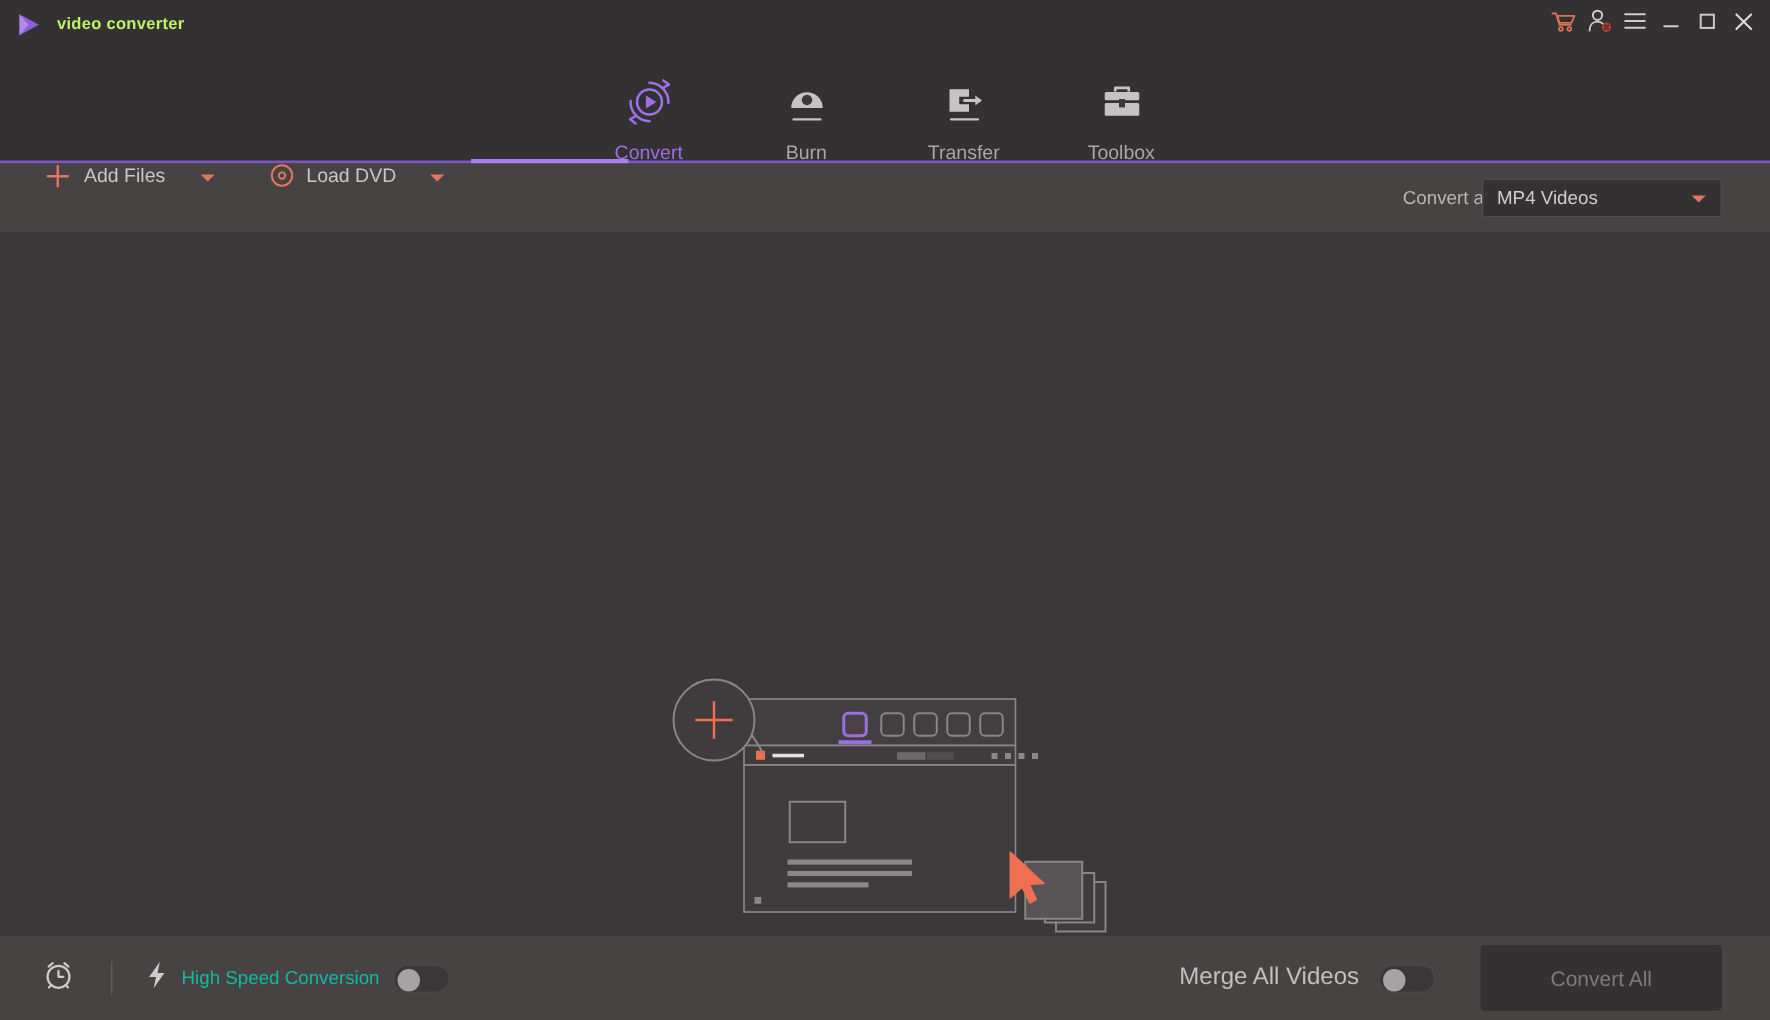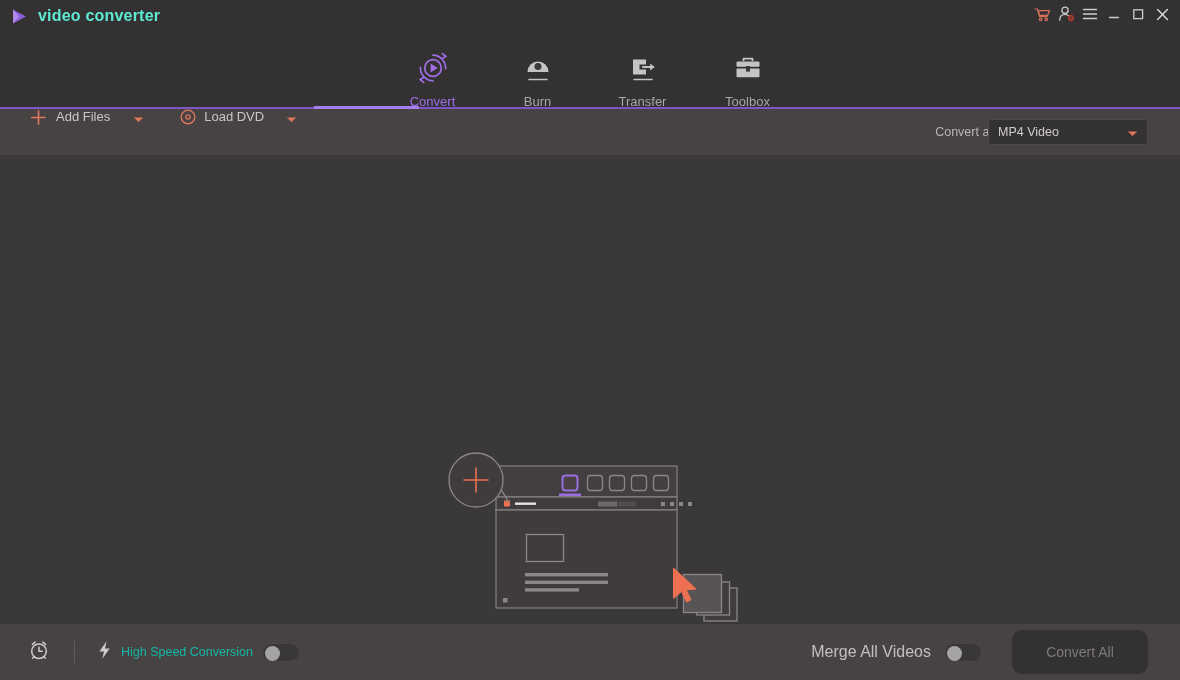--- a/index.html
+++ b/index.html
@@ -11,21 +11,21 @@
     -webkit-font-smoothing:antialiased;
   }
   .app { position:relative; width:1180px; height:680px; background:#3a3839; display:flex; flex-direction:column; }
 
   
   .header {
     position:relative; height:109px; background:#333132; flex:0 0 109px;
   }
   .brand { position:absolute; left:10px; top:6px; display:flex; align-items:center; gap:9px; height:20px; }
   .brand-logo { width:19px; height:19px; display:block; }
-  .brand-name { font-size:16px; font-weight:bold; color:#5eead4; letter-spacing:.2px; }
+  .brand-name { font-size:11px; font-weight:bold; color:#bef264; letter-spacing:.2px; }
 
   .win-ctrls { position:absolute; right:6px; top:0px; height:28px; display:flex; align-items:center; gap:0px; }
   .wc { width:24px; height:26px; display:flex; align-items:center; justify-content:center; cursor:default; }
   .wc svg { display:block; }
 
   .navtabs { position:absolute; left:0; top:40px; width:100%; height:86px; display:flex; justify-content:center; gap:0px; }
   .navtab {
     width:105px; height:86px; display:flex; flex-direction:column; align-items:center;
     justify-content:flex-start; padding-top:6px; cursor:default; position:relative;
   }
@@ -97,21 +97,21 @@
   .toggle {
     width:38px; height:19px; border-radius:10px; background:#3a3738;
     position:relative; cursor:default; border:1px solid #4a4647;
   }
   .toggle .knob {
     position:absolute; left:2px; top:2px; width:15px; height:15px;
     border-radius:50%; background:#a6a3a4;
   }
 
   .convert-all {
-    margin-left:30px; width:136px; height:44px; border-radius:10px;
+    margin-left:30px; width:161px; height:44px; border-radius:3px;
     background:#333132; color:#7e7b7c; font-size:14px;
     display:flex; align-items:center; justify-content:center; cursor:default;
   }
 </style>
 </head>
 <body>
 
 <div class="app">
 
   <div class="header">
@@ -259,21 +259,21 @@
       <div class="seg-item converted">
         <span>Converted</span>
       </div>
     </div>
 
     <div class="conv-to">
       <span class="conv-to-label">Convert all files to:</span>
     </div>
 
     <div class="fmt-select">
-      <span class="fmt-value">MP4 Video</span>
+      <span class="fmt-value">MP4 Videos</span>
       <span>
         <svg width="11" height="7" viewBox="0 0 11 7">
             <path d="M0.8 1.4 L5.5 6 L10.2 1.4 Z" fill="#e0775c"></path>
           </svg>
       </span>
     </div>
   </div>
 
   <div class="main">
     <div class="dropzone">

